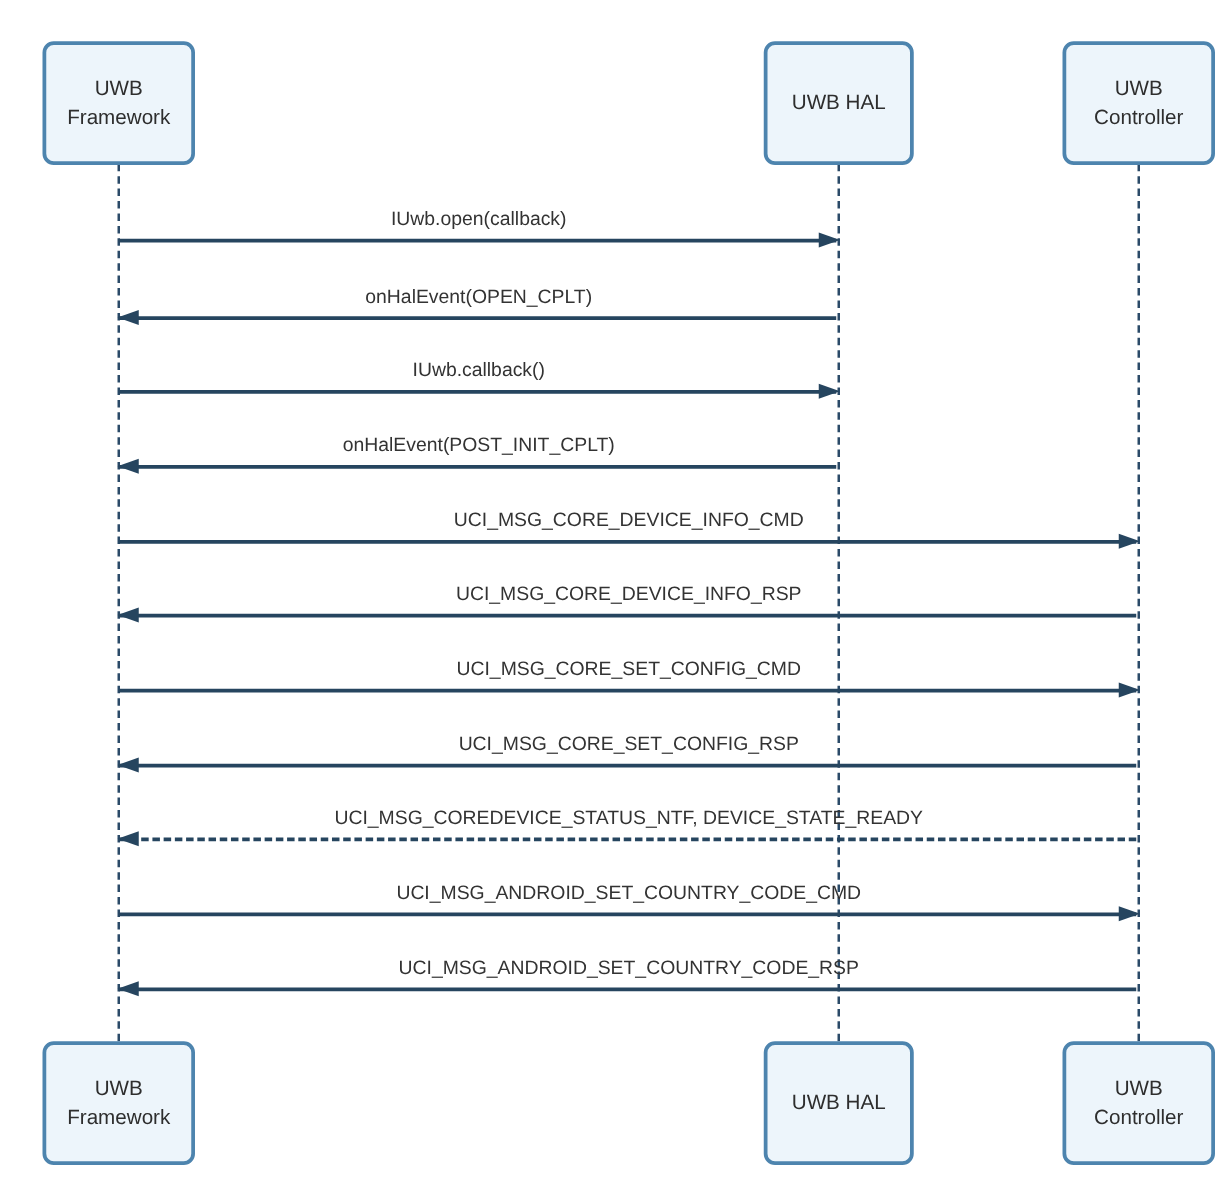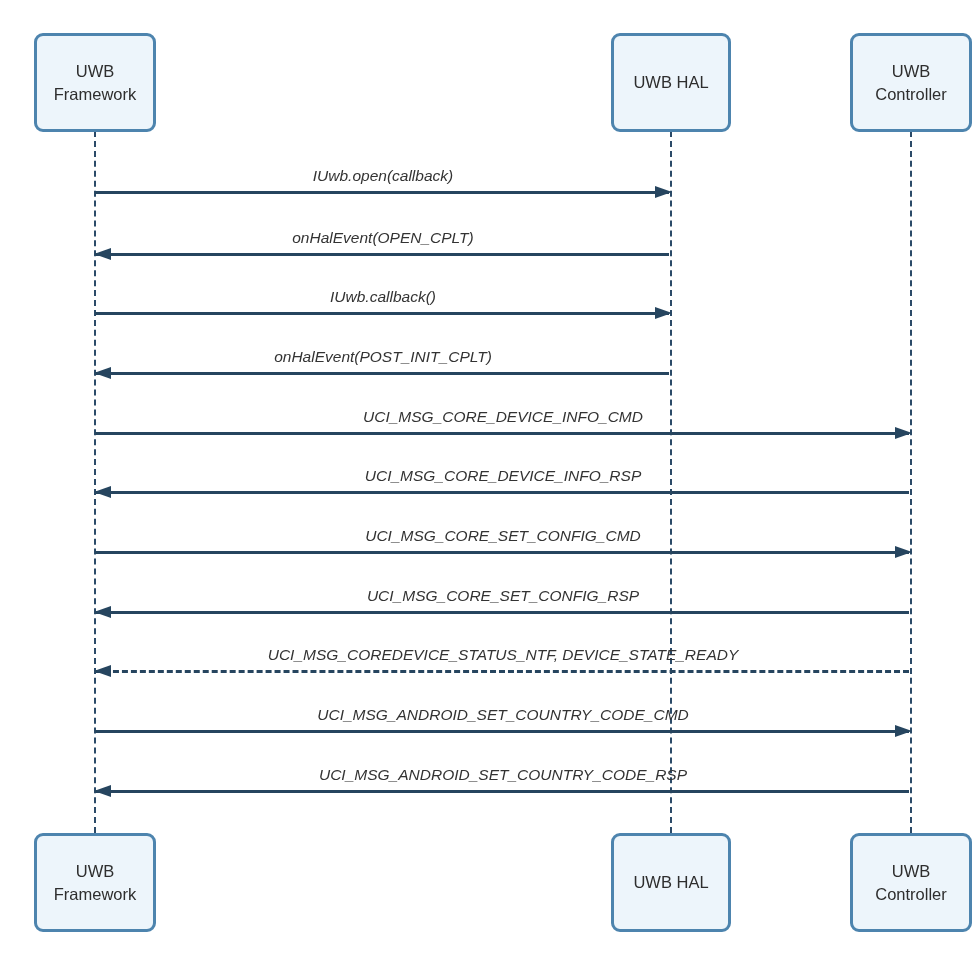--- a/index.html
+++ b/index.html
@@ -62,21 +62,20 @@
   }
   .msg.dir-right .head { right: -1px; border-left: 17px solid var(--arrow); }
   .msg.dir-left  .head { left: -1px;  border-right: 17px solid var(--arrow); }
   .msg .label {
     position: absolute; left: 0; right: 0; top: -25px;
     height: 20px;
     text-align: center;
     font-size: 15.5px;
     color: #333333;
     white-space: nowrap;
-    font-style: italic;
   }
   
   .span-hal  { left: 79px; width: 576px; }  
   .span-ctrl { left: 79px; width: 816px; }  
 </style>
 </head>
 <body>
 
 <div class="diagram">
 

